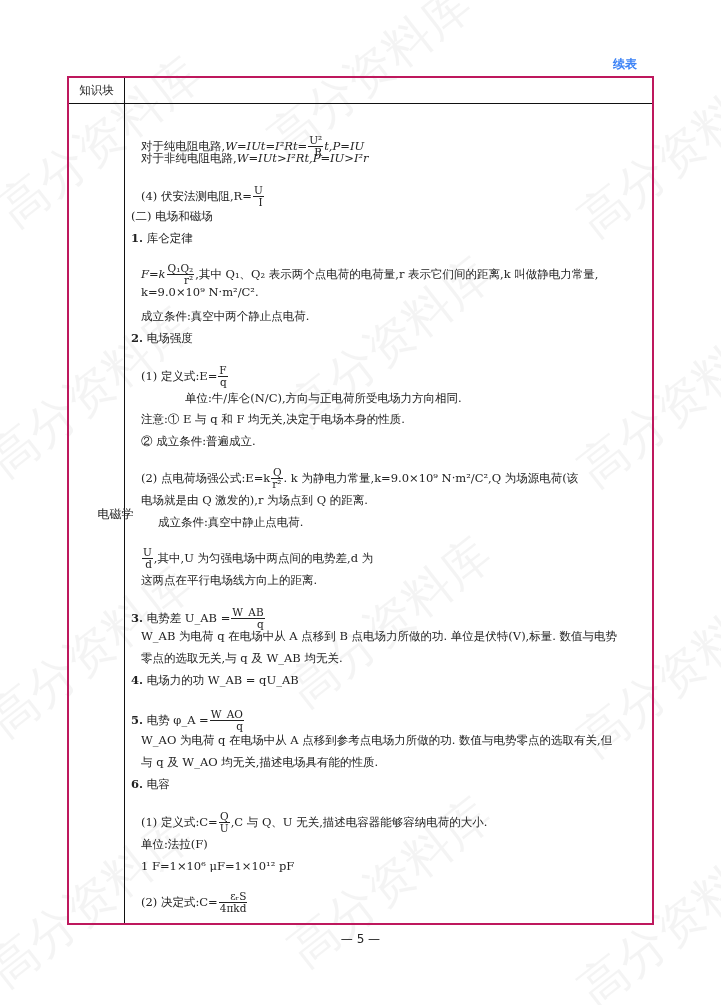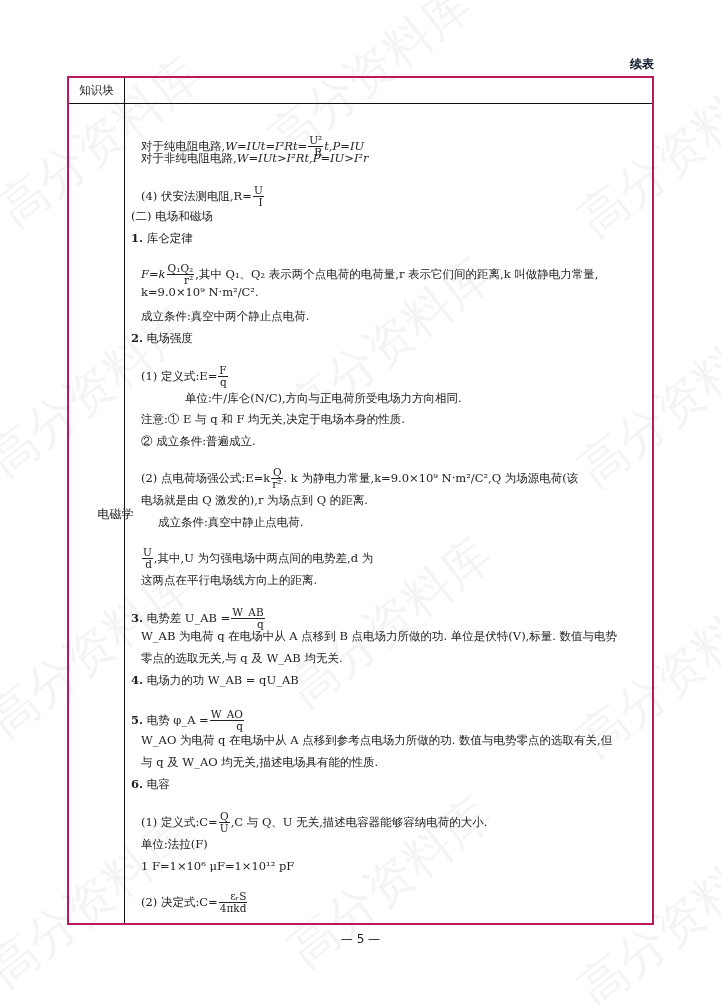--- a/index.html
+++ b/index.html
@@ -1,19 +1,19 @@
 <!DOCTYPE html>
 <html><head>
 <meta charset="utf-8">
 <style>
   html, body { margin:0; padding:0; background:#fff; }
   body { width:721px; height:1005px; position:relative; overflow:hidden;
          font-family:"DejaVu Serif","Liberation Serif",serif; color:#222; }
-  .cont-label { position:absolute; right:67px; top:56px; font-size:12px;
-                font-family:"DejaVu Sans","Liberation Sans",sans-serif; font-weight:bold; color:#0f172a; }
+  .cont-label { position:absolute; right:84px; top:56px; font-size:12px;
+                font-family:"DejaVu Sans","Liberation Sans",sans-serif; font-weight:bold; color:#3b82f6; }
   .tbl { position:absolute; left:67px; top:76px; width:587px; height:849px;
          border:2px solid #be185d; box-sizing:border-box; }
   .hdr { position:absolute; left:0; top:0; right:0; height:25px; border-bottom:1px solid #111; }
   .col-div { position:absolute; left:55px; top:0; bottom:0; width:1px; background:#111; }
   .hdr-c1 { position:absolute; left:0; width:55px; top:0; height:25px; line-height:25px;
             text-align:center; font-size:11.5px; }
   .hdr-c2 { position:absolute; left:56px; right:0; top:0; height:25px; line-height:25px;
             text-align:center; font-size:11.5px; }
   .cat { position:absolute; left:0; width:55px; top:428px; text-align:center; font-size:12px;padding-left:19px; }
   .body { position:absolute; left:62px; right:8px; top:25px; font-size:11.5px; }

